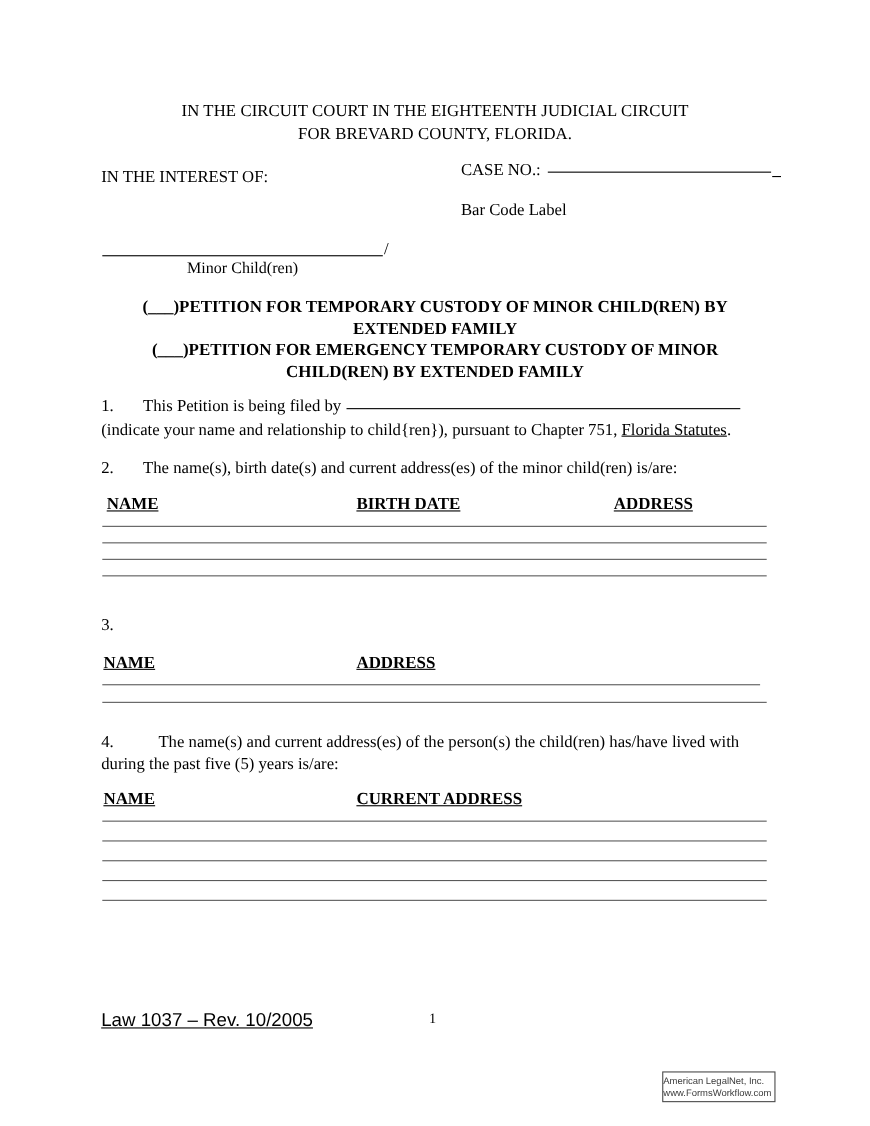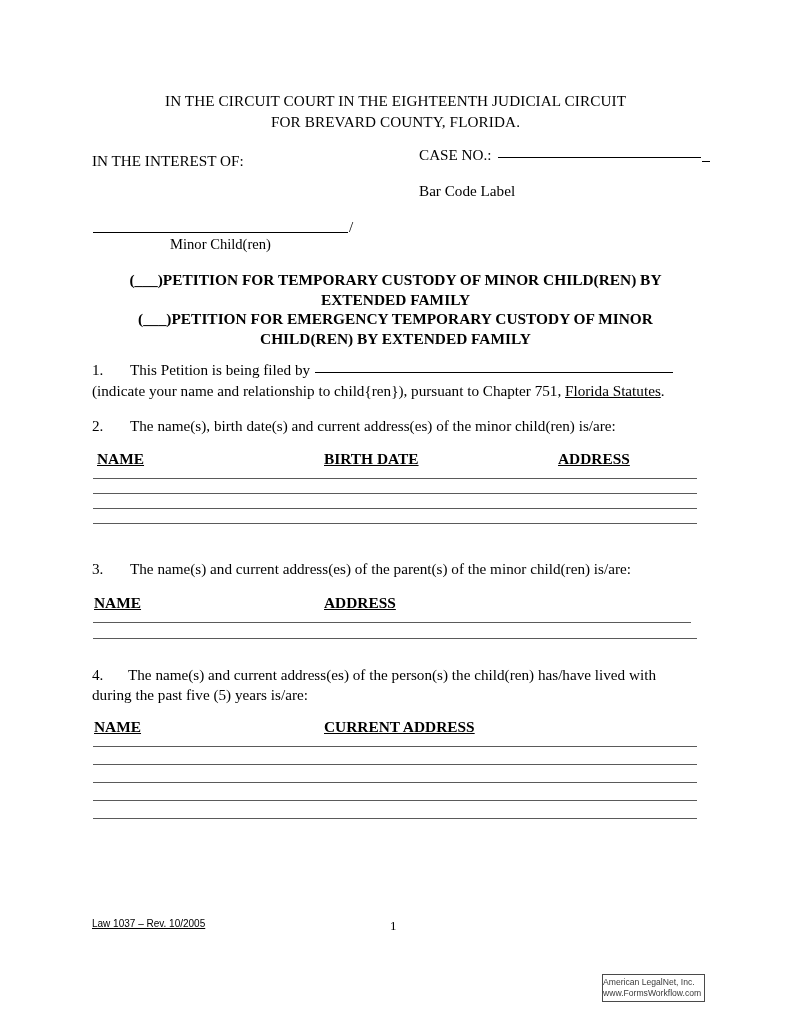--- a/index.html
+++ b/index.html
@@ -134,21 +134,21 @@
   .rules .line {
     border-bottom: 1.2px solid #5a5a5a;
     height: 0;
   }
 
   
   .footer-code {
     left: 92px;
     top: 918px;
     font-family: "Liberation Sans", "DejaVu Sans", sans-serif;
-    font-size: 10px;
+    font-size: 17px;
     text-decoration: underline;
     text-align: center;
   }
   .page-number {
     left: 390px;
     top: 918px;
     font-size: 13px;
   }
   .stamp-box {
     left: 602px;
@@ -213,36 +213,35 @@
   </div>
   <div class="abs rules" style="left:93px; top:478px; width:604px;">
     <div class="line" style="margin-bottom:14px;"></div>
     <div class="line" style="margin-bottom:14px;"></div>
     <div class="line" style="margin-bottom:14px;"></div>
     <div class="line"></div>
   </div>
 
   <div class="abs para p3">
     <span class="num">3.</span>
-    <span style="display:inline-block; margin-left:38px;">The name(s) and current address(es) of the parent(s) of the minor child(ren) is/are:</span>
   </div>
   <div class="abs" style="left:94px; top:594px;">
     <span class="col-head">NAME</span>
   </div>
   <div class="abs" style="left:324px; top:594px;">
     <span class="col-head">ADDRESS</span>
   </div>
   <div class="abs rules" style="left:93px; top:622px; width:598px;">
     <div class="line" style="margin-bottom:15px;"></div>
     <div class="line" style="width:604px;"></div>
   </div>
 
   <div class="abs para p4">
     <span class="num">4.</span>
-    <span style="display:inline-block; margin-left:36px;">The name(s) and current address(es) of the person(s) the child(ren) has/have lived with</span>
+    <span style="display:inline-block; margin-left:52px;">The name(s) and current address(es) of the person(s) the child(ren) has/have lived with</span>
     <span style="display:block;">during the past five (5) years is/are:</span>
   </div>
   <div class="abs" style="left:94px; top:718px;">
     <span class="col-head">NAME</span>
   </div>
   <div class="abs" style="left:324px; top:718px;">
     <span class="col-head">CURRENT ADDRESS</span>
   </div>
   <div class="abs rules" style="left:93px; top:746px; width:604px;">
     <div class="line" style="margin-bottom:17px;"></div>

